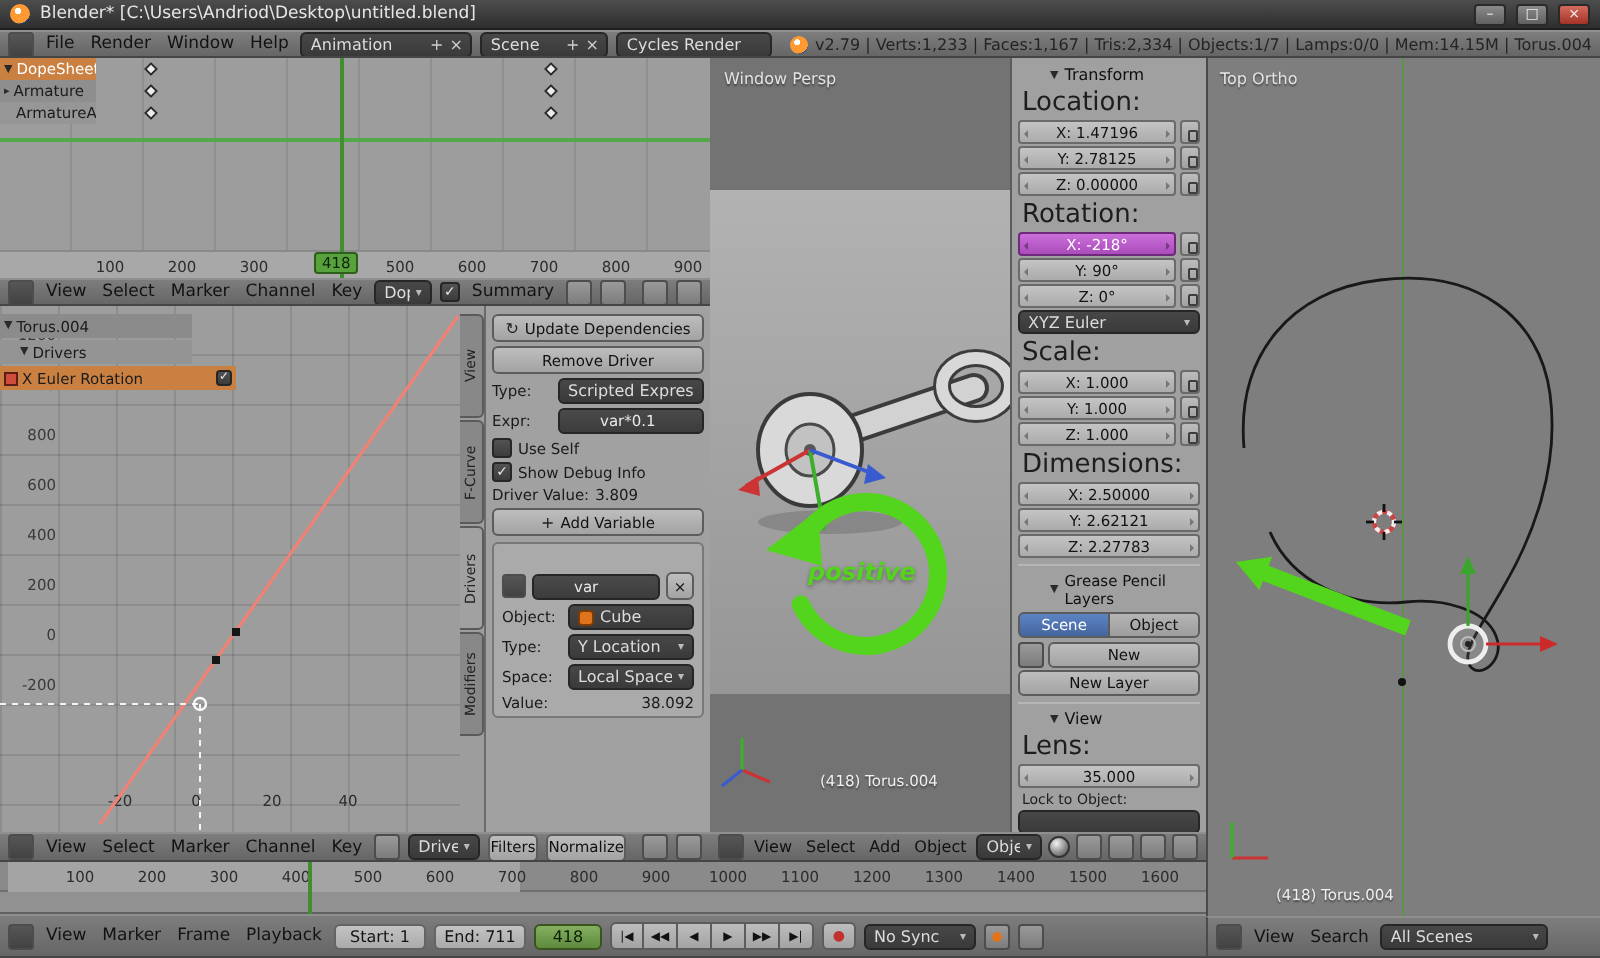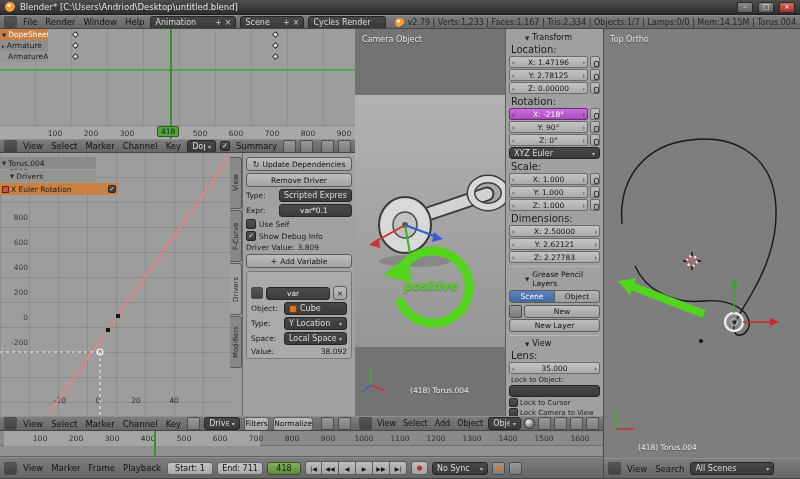--- a/index.html
+++ b/index.html
@@ -53,21 +53,21 @@
 .vtab.active{background:#a1a1a1;}
 .bicon{font-size:8px;color:#222;}
 
 .vplabel{position:absolute;color:#e4e4e4;font-size:8px;text-shadow:0 1px 1px rgba(0,0,0,.45);white-space:nowrap;}
 .vpstatus{position:absolute;color:#f0f0f0;font-size:7.5px;text-shadow:0 1px 1px rgba(0,0,0,.45);white-space:nowrap;}
 .annotation{position:absolute;color:#53d41d;font-size:12px;font-weight:bold;font-style:italic;text-align:center;text-shadow:0 1px 2px rgba(0,0,0,.35);}
 
 .props{background:#a0a0a0;border-left:1px solid #5c5c5c;overflow:hidden;padding:2px 3px;}
 .ptitle{display:flex;align-items:center;gap:3px;font-size:8px;color:#0f0f0f;margin:2px 16px;}
 .ptri{font-size:5.5px;color:#2a2a2a;}
-.plab2{font-size:10px;color:#1d1d1d;margin:2px 0 1px 2px;}
+.plab2{font-size:13px;color:#1d1d1d;margin:2px 0 1px 2px;}
 .nrow{display:flex;align-items:center;gap:2px;margin-bottom:1px;}
 .numf{flex:1;height:12px;background:linear-gradient(#c4c4c4,#ababab);border:1px solid #6a6a6a;border-radius:2px;color:#141414;font-size:7.5px;display:flex;align-items:center;justify-content:center;position:relative;overflow:hidden;white-space:nowrap;}
 .numf::before{content:"";position:absolute;left:2px;top:3.5px;border:2.5px solid transparent;border-right-color:rgba(0,0,0,.35);border-left:0;}
 .numf::after{content:"";position:absolute;right:2px;top:3.5px;border:2.5px solid transparent;border-left-color:rgba(0,0,0,.35);border-right:0;}
 .numf.driven{background:linear-gradient(#cb6fdb,#aa4cba);color:#fff;border-color:#6e2a7a;}
 .lockb{width:10px;height:12px;background:linear-gradient(#bdbdbd,#a2a2a2);border:1px solid #6a6a6a;border-radius:2px;position:relative;flex:none;}
 .lockb::after{content:"";position:absolute;left:2.5px;top:4px;width:3px;height:4px;border:1px solid #3d3d3d;border-radius:1px;}
 .sep{height:1px;background:#7b7b7b;border-bottom:1px solid #b5b5b5;margin:3px 0;}
 .gptabs{display:flex;margin-bottom:2px;}
 .gptab{flex:1;height:13px;display:flex;align-items:center;justify-content:center;font-size:7.5px;background:linear-gradient(#b5b5b5,#9d9d9d);border:1px solid #5c5c5c;color:#141414;}
@@ -344,21 +344,21 @@
     <line x1="50" y1="196" x2="56" y2="230" stroke="#3fae2e" stroke-width="2"></line>
     <polygon points="57,237 51,228 61,227" fill="#3fae2e"></polygon>
     <line x1="50" y1="196" x2="82" y2="208" stroke="#3a5bd0" stroke-width="2"></line>
     <polygon points="88,210 79,203 77,213" fill="#3a5bd0"></polygon>
     <path d="M 48.5 237.4 A 36 36 0 1 1 45.4 273.2" fill="none" stroke="#53d41d" stroke-width="9" stroke-linecap="round"></path>
     <polygon points="54,226 28,246 56,254" fill="#53d41d"></polygon>
     <line x1="16" y1="356" x2="30" y2="362" stroke="#cc3333" stroke-width="1.6"></line>
     <line x1="16" y1="356" x2="16" y2="340" stroke="#3fae2e" stroke-width="1.6"></line>
     <line x1="16" y1="356" x2="6" y2="364" stroke="#3a5bd0" stroke-width="1.6"></line>
   </svg>
-  <span class="vplabel" style="left:7px;top:6px">Camera Object</span>
+  <span class="vplabel" style="left:7px;top:6px">Window Persp</span>
   <span class="annotation" style="left:40px;top:250px;width:72px">positive</span>
   <span class="vpstatus" style="left:55px;top:357px">(418) Torus.004</span>
 </div>
 
 <div class="abs hdr" style="left:355px;top:416px;width:248px;height:15px;gap:3px">
   <span class="iconbox dk"></span>
   <span class="menu" style="font-size:8px">View</span>
   <span class="menu" style="font-size:8px">Select</span>
   <span class="menu" style="font-size:8px">Add</span>
   <span class="menu" style="font-size:8px">Object</span>

